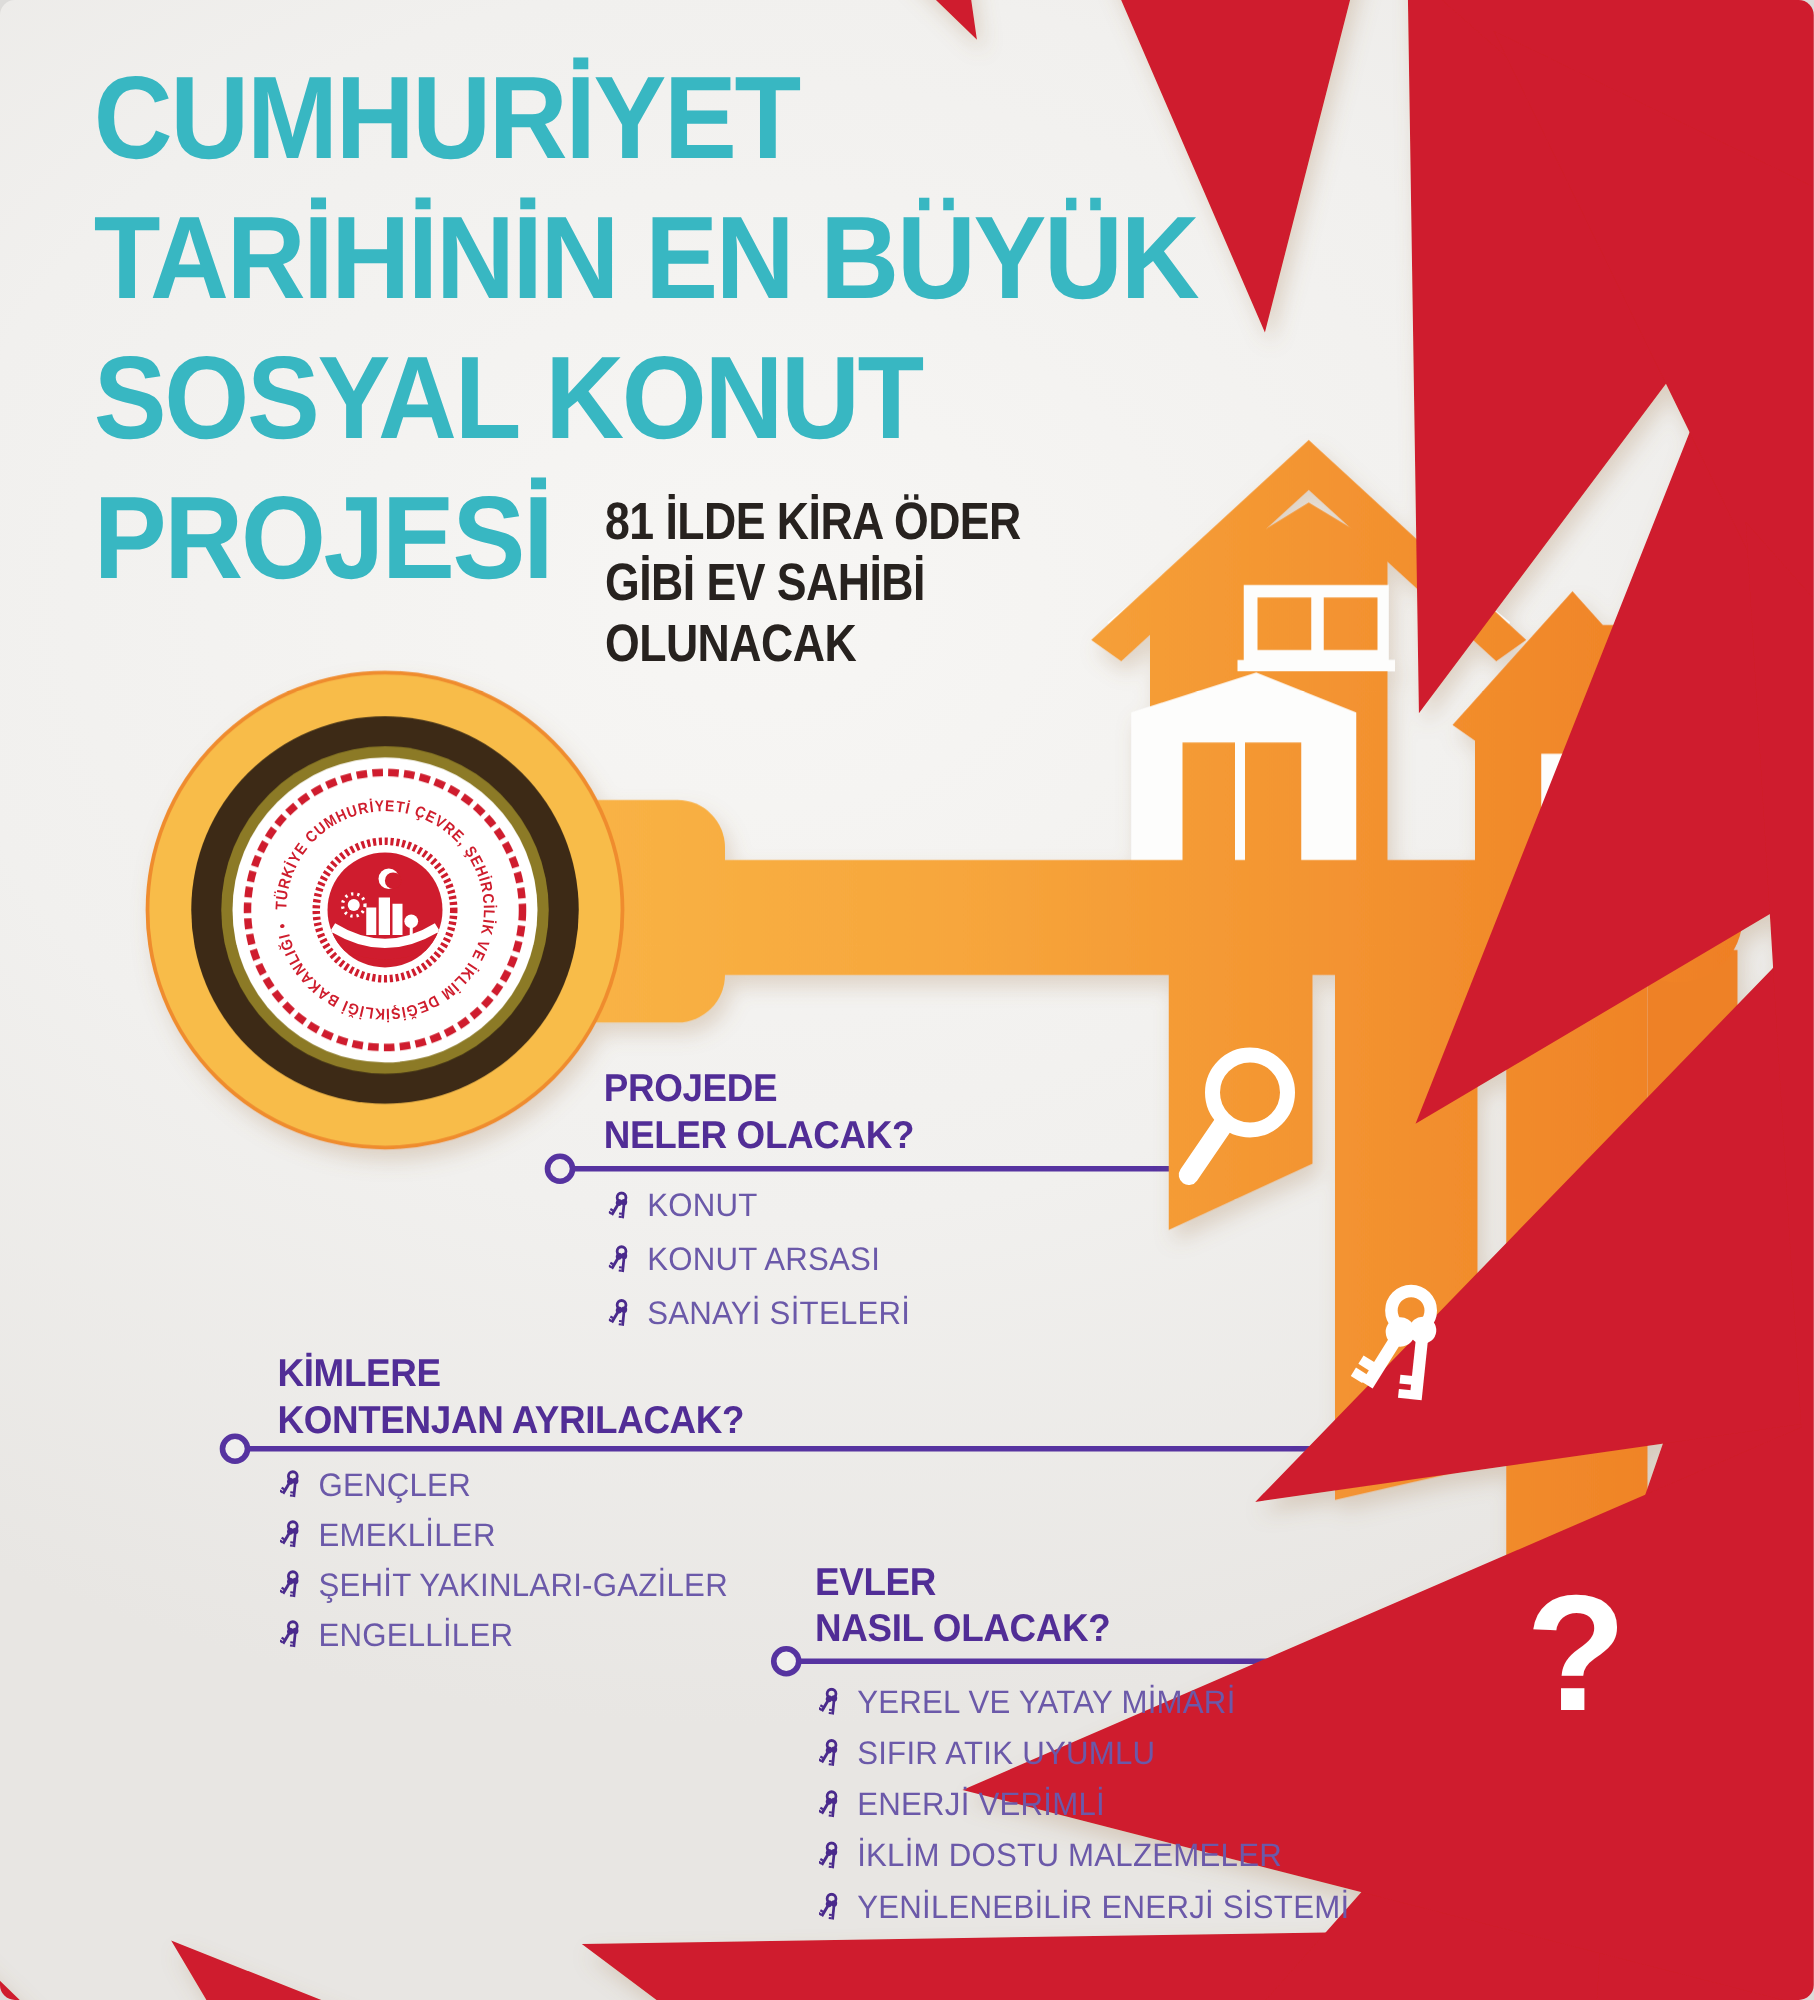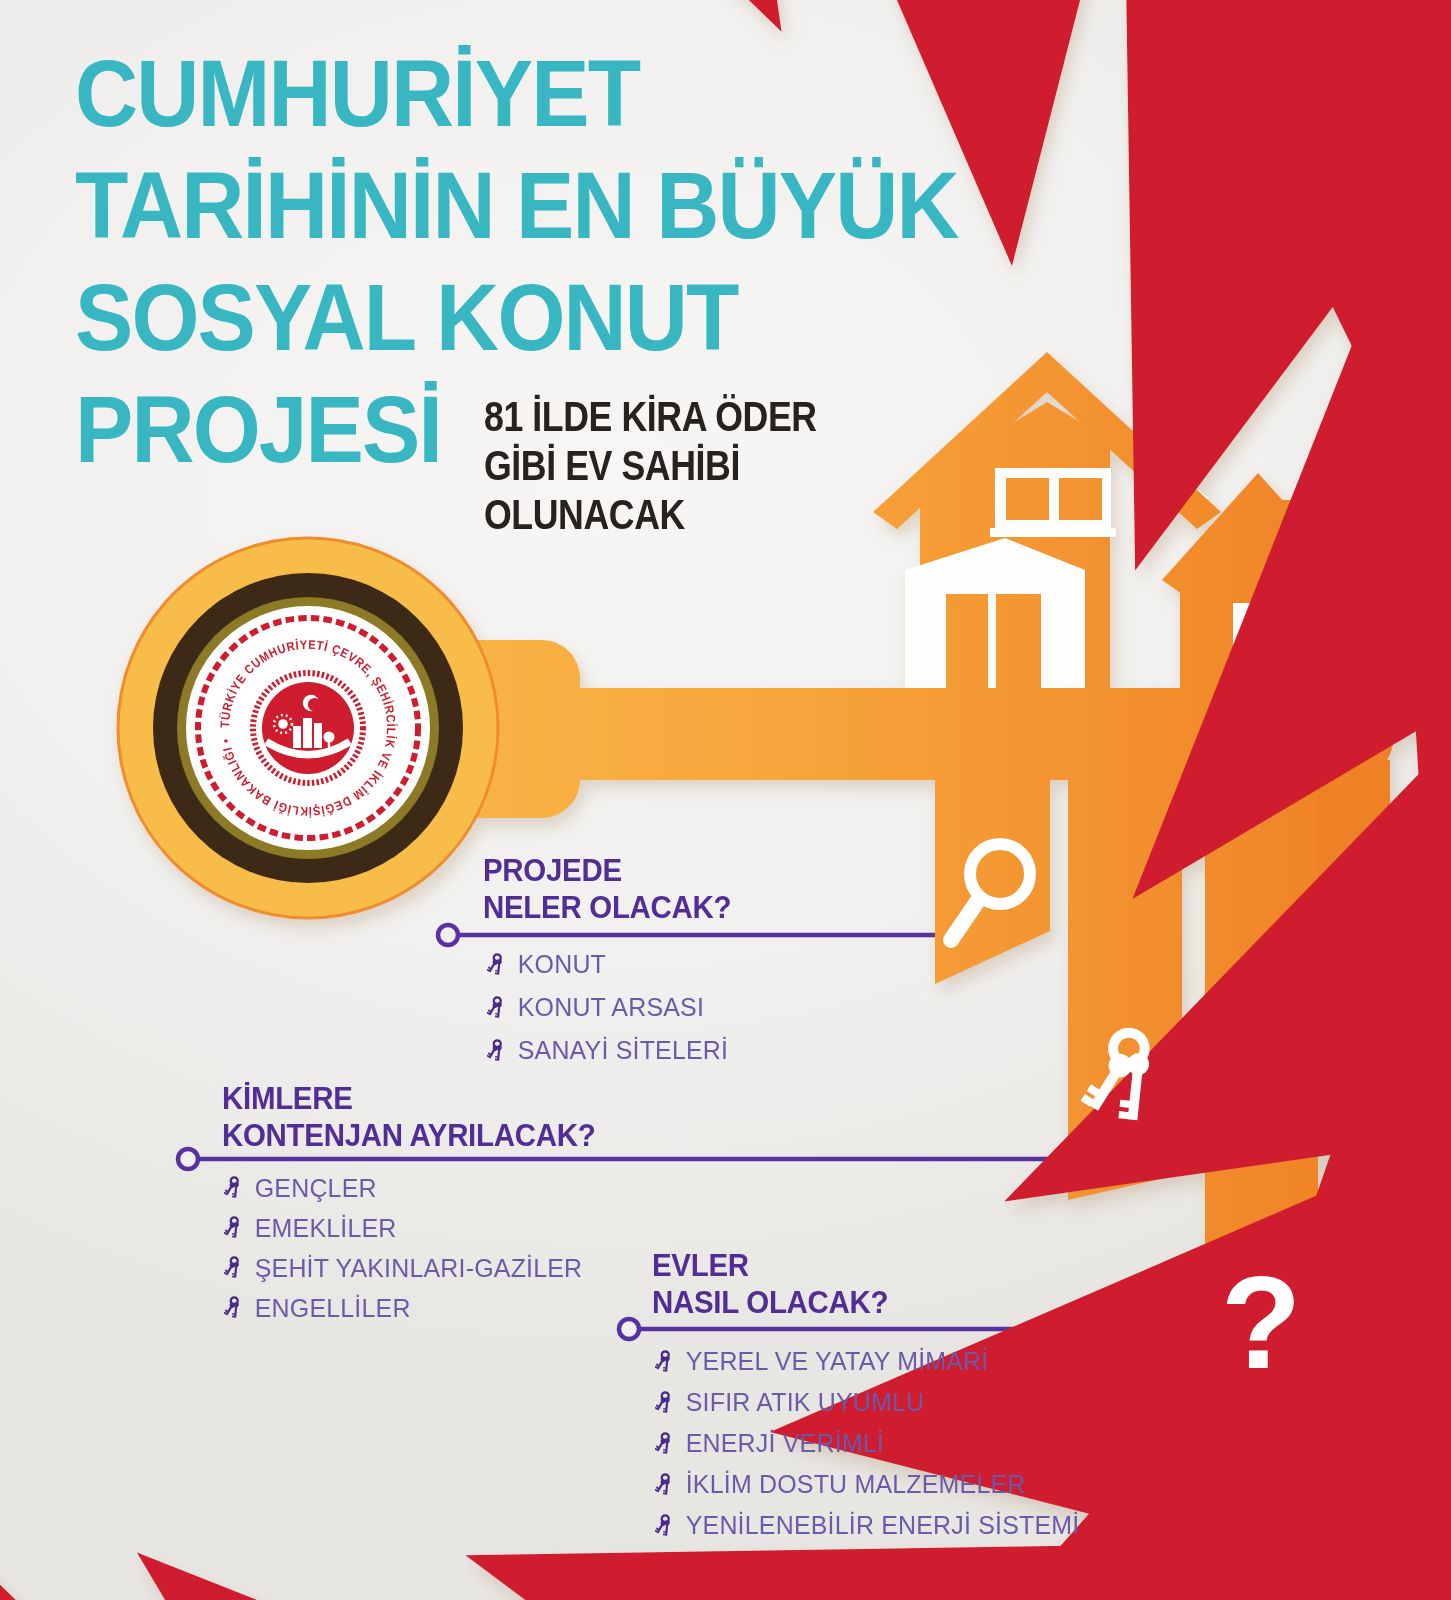--- a/index.html
+++ b/index.html
@@ -1,19 +1,20 @@
 <!DOCTYPE html>
 <html><head>
 <meta charset="utf-8">
 <style>
   html,body{margin:0;padding:0;background:#dddcda;}
   .canvas{
     position:relative;width:1451px;height:1600px;overflow:hidden;
     background:radial-gradient(ellipse 1200px 900px at 42% 30%, #f7f6f4 0%, #f1f0ee 55%, #e8e6e3 100%);
     font-family:"Liberation Sans", sans-serif;
+    border-radius:12px;
   }
   .art{position:absolute;left:0;top:0;pointer-events:none;}
   .title{
     position:absolute;left:75px;top:38px;color:#38b7c2;font-weight:900;
     font-size:94px;line-height:112px;letter-spacing:-2px;
     transform:scaleX(.93);transform-origin:left top;white-space:nowrap;
   }
   .subtitle{
     position:absolute;left:484px;top:392px;color:#27221f;font-weight:700;
     font-size:42px;line-height:49px;letter-spacing:-.5px;

